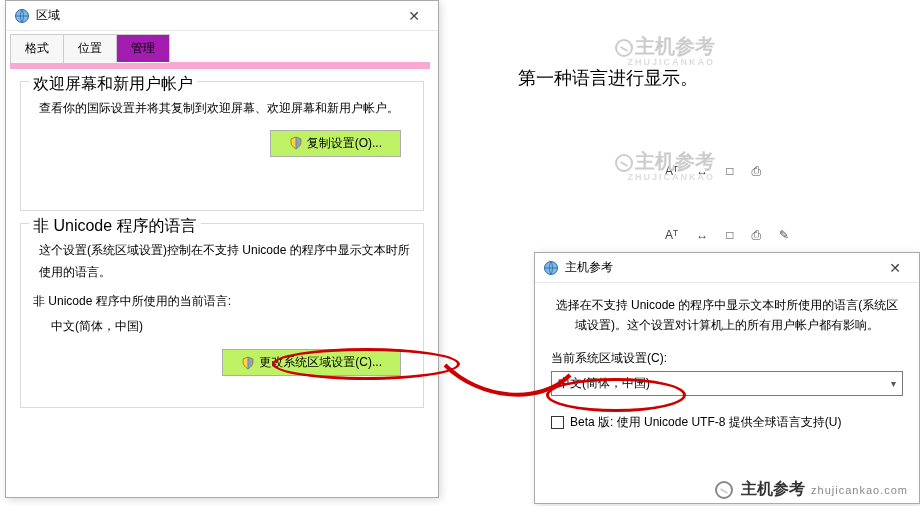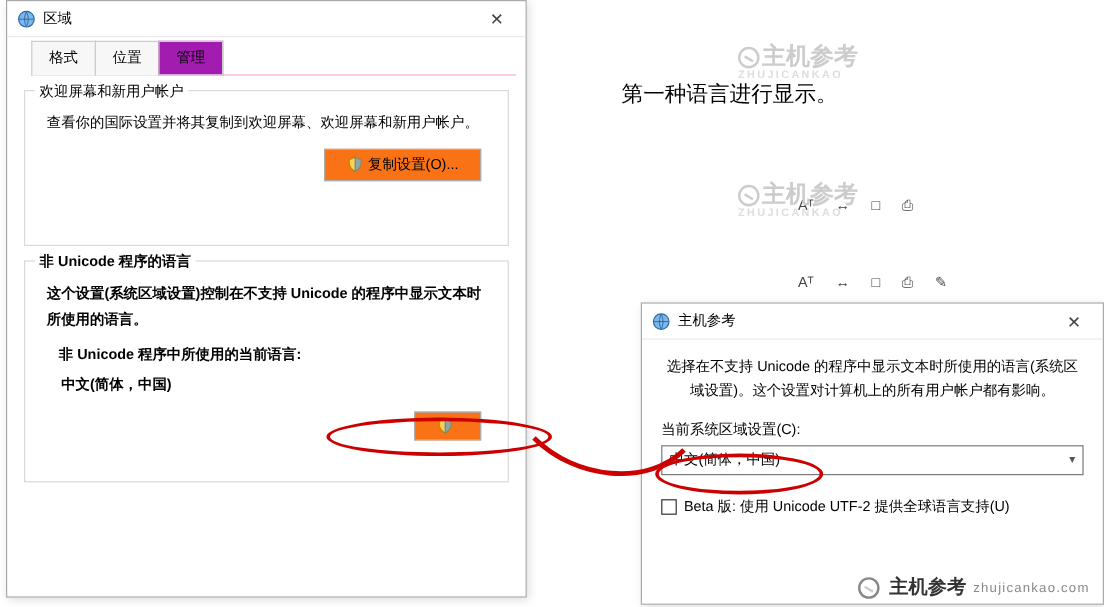--- a/index.html
+++ b/index.html
@@ -30,22 +30,22 @@
     }
     .titlebar .globe-icon { width:16px; height:16px; margin-right:6px; }
     .titlebar .title { flex:1; font-size:12px; }
     .titlebar .close {
       width:36px; height:24px;
       display:flex; align-items:center; justify-content:center;
       color:#444; font-size:14px;
     }
     .tabs {
       display:flex;
-      border-bottom:1px solid #f9a8d4;
-      margin: 2px 8px 0 20px;
+      border-bottom:7px solid #f9a8d4;
+      margin: 2px 8px 0 4px;
       position: relative;
     }
     .tab {
       padding: 5px 14px 5px 14px;
       border:1px solid #ccc;
       border-bottom:none;
       margin-right:-1px;
       background:#f7f7f7;
       position:relative;
       top:1px;
@@ -55,29 +55,29 @@
       margin: 12px 14px;
       border:1px solid #d9d9d9;
       padding: 10px 12px 18px 12px;
       position: relative;
     }
     .groupbox .legend {
       position:absolute;
       top:-8px; left:8px;
       background:#fff;
       padding:0 4px;
-      font-size:12px;
+      font-size:16px;
     }
     .group-text { line-height:1.8; margin: 6px 0 10px 6px; }
     .btn {
       display:inline-flex;
       align-items:center;
       padding: 4px 18px;
       border:1px solid #adadad;
-      background:#f97316;
+      background:#bef264;
       font-size:12px;
       cursor:pointer;
       justify-content:flex-end;
     }
     .btn .shield {
       display:inline-block; width:14px; height:14px;
       margin-right:4px;
     }
     .shield svg { display:block; }
     .btn-row { text-align:center; margin-top:8px; }
@@ -117,21 +117,21 @@
       color:#ccc;
       font-weight:bold;
       pointer-events:none;
       font-family: "Microsoft YaHei", sans-serif;
     }
     .watermark .wm-sub {
       font-size:9px;
       letter-spacing:2px;
       color:#ddd;
       display:block;
-      text-align:left;
+      text-align:right;
       margin-top:-3px;
     }
     .wm-icon {
       display:inline-block;
       width:18px; height:18px;
       border:2px solid #ccc;
       border-radius:50%;
       vertical-align:middle;
       margin-right:2px;
       position:relative;
@@ -245,34 +245,35 @@
               <path d="M7 1l5 2v3c0 3-2 5-5 7-3-2-5-4-5-7V3z" fill="#ffd24a" stroke="#b58a00"></path>
               <path d="M7 1v12" stroke="#4a88d6"></path>
               <path d="M7 1l5 2v3c0 3-2 5-5 7z" fill="#4a88d6" opacity="0.6"></path>
             </svg>
         </span>
         <span>复制设置(O)...</span>
       </div>
     </div>
   </div>
 
-  <div class="groupbox" style="height:185px;font-weight:bold;">
+  <div class="groupbox" style="height:185px;">
     <div class="legend">非 Unicode 程序的语言</div>
     <div class="group-text">这个设置(系统区域设置)控制在不支持 Unicode 的程序中显示文本时所使用的语言。</div>
-    <div class="label-line" style="margin-left:16px;">非 Unicode 程序中所使用的当前语言:</div>
+    <div class="label-line" style="margin-left:0;">非 Unicode 程序中所使用的当前语言:</div>
     <div style="margin:8px 0 14px 18px;">中文(简体，中国)</div>
     <div class="btn-row btn-right">
       <div class="btn">
         <span class="shield">
           <svg viewBox="0 0 14 14">
               <path d="M7 1l5 2v3c0 3-2 5-5 7-3-2-5-4-5-7V3z" fill="#ffd24a" stroke="#b58a00"></path>
               <path d="M7 1v12" stroke="#4a88d6"></path>
               <path d="M7 1l5 2v3c0 3-2 5-5 7z" fill="#4a88d6" opacity="0.6"></path>
             </svg>
         </span>
+        <span>更改系统区域设置(C)...</span>
       </div>
     </div>
   </div>
 </div>
 
 <div class="dialog dialog-sub">
   <div class="titlebar">
     <span class="globe-icon">
       <svg viewBox="0 0 16 16">
           <circle cx="8" cy="8" r="6.5" fill="#7fb8e8" stroke="#2a6aa6"></circle>
@@ -284,21 +285,21 @@
   </div>
   <div class="sub-body">
     <div class="sub-text">选择在不支持 Unicode 的程序中显示文本时所使用的语言(系统区域设置)。这个设置对计算机上的所有用户帐户都有影响。</div>
     <div class="label-line">当前系统区域设置(C):</div>
     <div class="combo">
       <span>中文(简体，中国)</span>
       <span class="chev">▾</span>
     </div>
     <div class="checkbox-row">
       <span class="checkbox"></span>
-      <span>Beta 版: 使用 Unicode UTF-2 提供全球语言支持(U)</span>
+      <span>Beta 版: 使用 Unicode UTF-8 提供全球语言支持(U)</span>
     </div>
   </div>
 </div>
 
 <div class="annotation ann-oval" style="left:272px; top:348px; width:188px; height:32px;"></div>
 <div class="annotation ann-stroke" style="left:440px; top:350px;">
   <svg width="150" height="60">
       <path d="M5 15 C 40 50, 100 55, 130 25" stroke="#c00" stroke-width="4" fill="none"></path>
     </svg>
 </div>

